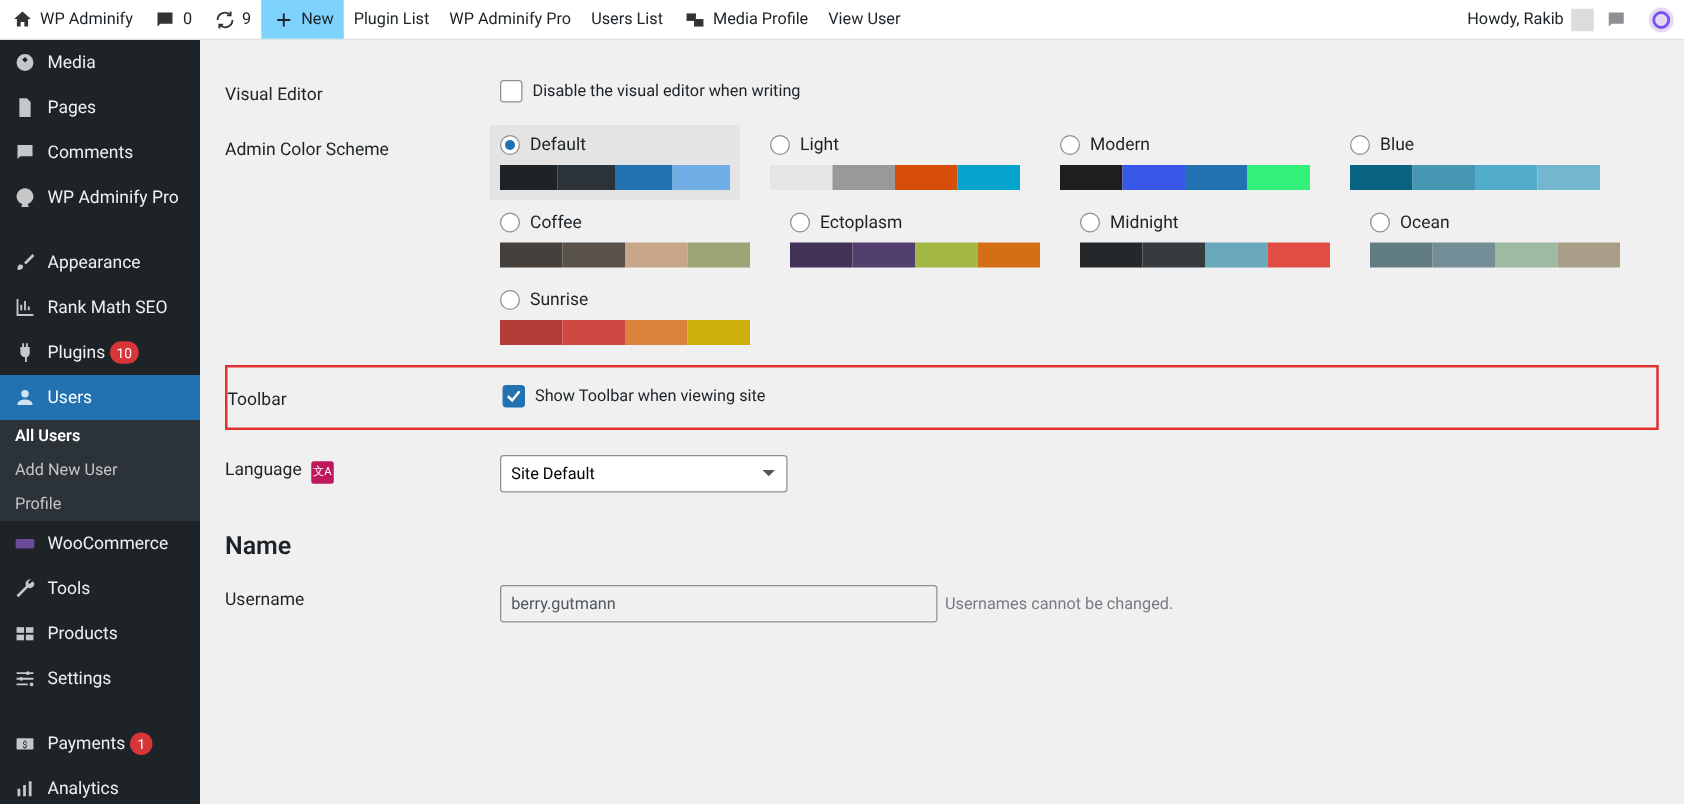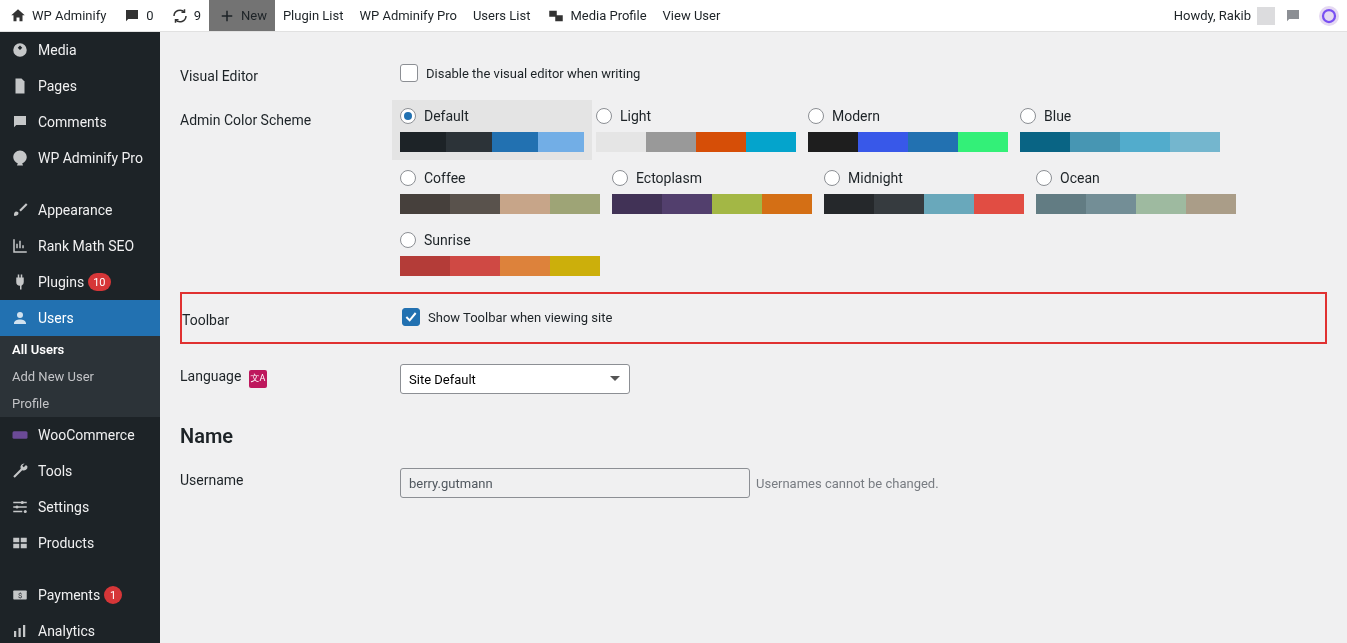--- a/index.html
+++ b/index.html
@@ -1,21 +1,21 @@
 <!DOCTYPE html>
 <html><head>
 <meta charset="utf-8">
 <style>
 *{box-sizing:border-box;margin:0;padding:0;font-family:-apple-system,BlinkMacSystemFont,"Segoe UI",Roboto,sans-serif}
 body{background:#f0f0f1;color:#1d2327;font-size:13px}
 .topbar{position:fixed;top:0;left:0;right:0;height:32px;background:#fff;border-bottom:1px solid #e1e1e1;display:flex;align-items:center;z-index:100}
 .topbar-left{display:flex;align-items:center;height:100%}
 .topbar-right{margin-left:auto;display:flex;align-items:center;height:100%;padding-right:8px}
 .tb-item{display:flex;align-items:center;height:100%;padding:0 8px;color:#1d2327;cursor:pointer;font-size:13px}
-.tb-new{background:#737373;color:#1d2327}
+.tb-new{background:#7dd3fc;color:#1d2327}
 .tb-icon{width:20px;height:20px;display:inline-flex;align-items:center;justify-content:center;margin-right:4px}
 .avatar-sm{width:18px;height:18px;background:#dcdcde;margin-left:6px}
 .circle-badge{width:20px;height:20px;border-radius:50%;background:#e5d9f2;display:flex;align-items:center;justify-content:center;margin-left:12px}
 .sidebar{position:fixed;top:32px;left:0;bottom:0;width:160px;background:#1d2327;color:#f0f0f1;overflow-y:auto}
 .menu-item{display:flex;align-items:center;padding:8px 10px;color:#f0f0f1;cursor:pointer;font-size:14px;position:relative}
 .menu-item.current{background:#2271b1;color:#fff}
 .menu-item.current::after{content:"";position:absolute;right:-8px;top:50%;transform:translateY(-50%);border:8px solid transparent;border-right-color:#f0f0f1}
 .menu-icon{width:20px;height:20px;margin-right:8px;display:inline-flex;align-items:center;justify-content:center;opacity:.8}
 .menu-sep{height:16px}
 .submenu{background:#2c3338}
@@ -24,21 +24,21 @@
 .badge{display:inline-flex;align-items:center;justify-content:center;min-width:18px;height:18px;padding:0 5px;border-radius:9px;background:#d63638;color:#fff;font-size:11px;margin-left:4px}
 .main{margin-left:160px;margin-top:32px;padding:20px 20px 20px 20px}
 .form-row{display:flex;align-items:flex-start;padding:12px 0}
 .form-label{width:220px;font-weight:400;color:#1d2327;font-size:14px;padding-top:4px}
 .form-field{flex:1}
 .checkbox-row{display:flex;align-items:center;gap:8px}
 .cb{width:18px;height:18px;border:1px solid #8c8f94;border-radius:3px;background:#fff;display:inline-flex;align-items:center;justify-content:center;cursor:pointer}
 .cb.checked{background:#2271b1;border-color:#2271b1;color:#fff}
 .radio{width:16px;height:16px;border:1px solid #8c8f94;border-radius:50%;background:#fff;display:inline-flex;align-items:center;justify-content:center;cursor:pointer}
 .radio.checked::after{content:"";width:8px;height:8px;border-radius:50%;background:#2271b1}
-.color-schemes{display:flex;flex-wrap:wrap;gap:18px 12px}
+.color-schemes{display:flex;flex-wrap:wrap;gap:18px 32px}
 .scheme{width:200px}
 .scheme.selected{background:#e4e4e4;padding:8px;margin:-8px}
 .scheme-head{display:flex;align-items:center;gap:8px;margin-bottom:8px}
 .scheme-label{font-size:14px}
 .swatch-row{display:flex;height:20px}
 .swatch{flex:1}
 .link{color:#2271b1;text-decoration:none}
 .highlight-box{border:2px solid #e03131;padding:14px 0;margin:4px 0 8px}
 .highlight-box .form-row{padding:0}
 .lang-icon{display:inline-flex;width:18px;height:18px;background:#be185d;color:#fff;font-size:9px;align-items:center;justify-content:center;border-radius:2px;margin-left:4px}
@@ -208,38 +208,38 @@
         <span class="menu-icon">
           <svg viewBox="0 0 24 24" fill="currentColor">
             <path d="M22 6a5 5 0 01-7 5L5 21l-2-2L13 9a5 5 0 015-7l-3 3 2 2 3-3z"></path>
           </svg>
         </span>
         <span>Tools</span>
       </div>
       <div class="menu-item">
         <span class="menu-icon">
           <svg viewBox="0 0 24 24" fill="currentColor">
+            <rect x="3" y="5" width="8" height="6"></rect>
+            <rect x="13" y="5" width="8" height="6"></rect>
+            <rect x="3" y="13" width="8" height="6"></rect>
+            <rect x="13" y="13" width="8" height="6"></rect>
+          </svg>
+        </span>
+        <span>Products</span>
+      </div>
+      <div class="menu-item">
+        <span class="menu-icon">
+          <svg viewBox="0 0 24 24" fill="currentColor">
             <path d="M3 17h12v2H3zm0-6h18v2H3zm0-6h18v2H3z"></path>
             <circle cx="19" cy="18" r="2"></circle>
             <circle cx="8" cy="12" r="2"></circle>
             <circle cx="15" cy="6" r="2"></circle>
           </svg>
         </span>
         <span>Settings</span>
-      </div>
-      <div class="menu-item">
-        <span class="menu-icon">
-          <svg viewBox="0 0 24 24" fill="currentColor">
-            <rect x="3" y="5" width="8" height="6"></rect>
-            <rect x="13" y="5" width="8" height="6"></rect>
-            <rect x="3" y="13" width="8" height="6"></rect>
-            <rect x="13" y="13" width="8" height="6"></rect>
-          </svg>
-        </span>
-        <span>Products</span>
       </div>
       <div class="menu-sep"></div>
       <div class="menu-item">
         <span class="menu-icon">
           <svg viewBox="0 0 24 24" fill="currentColor">
             <rect x="3" y="6" width="18" height="12" rx="1"></rect>
             <text x="12" y="16" text-anchor="middle" font-size="10" fill="#1d2327">$</text>
           </svg>
         </span>
         <span>Payments</span>

